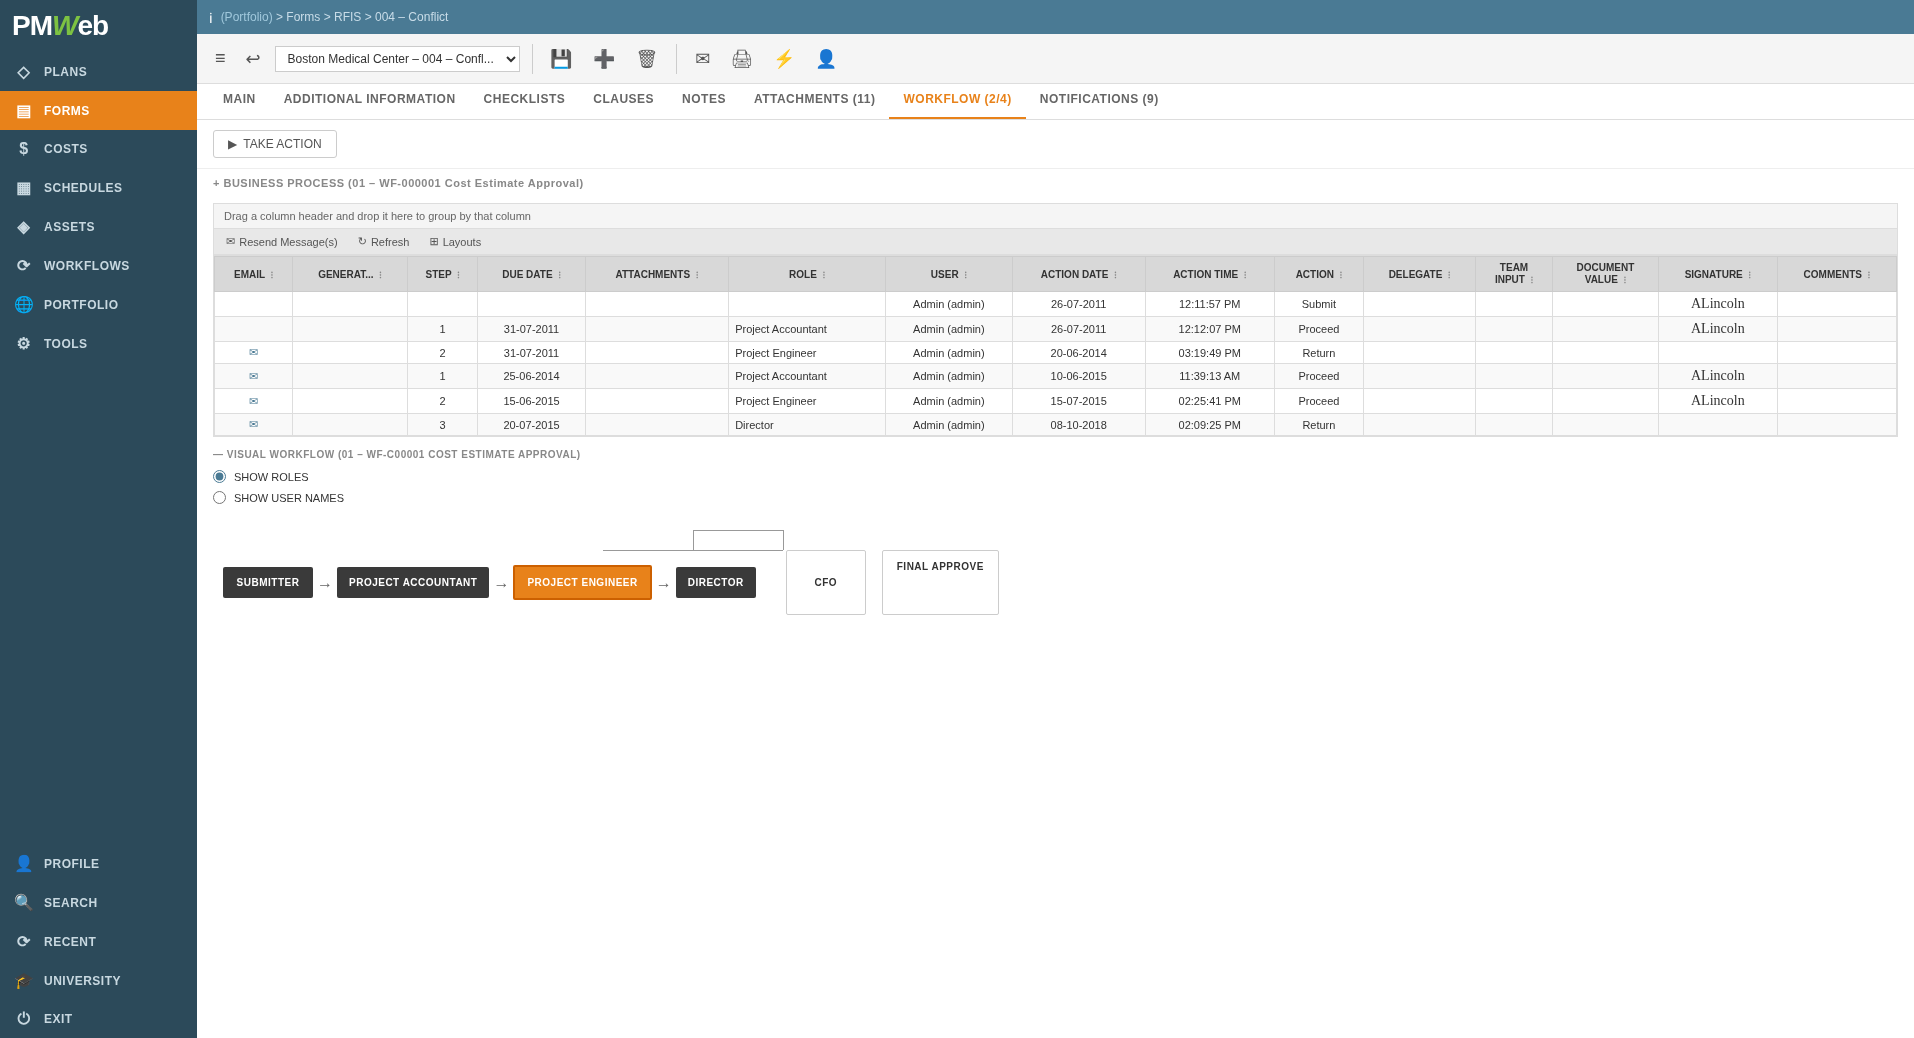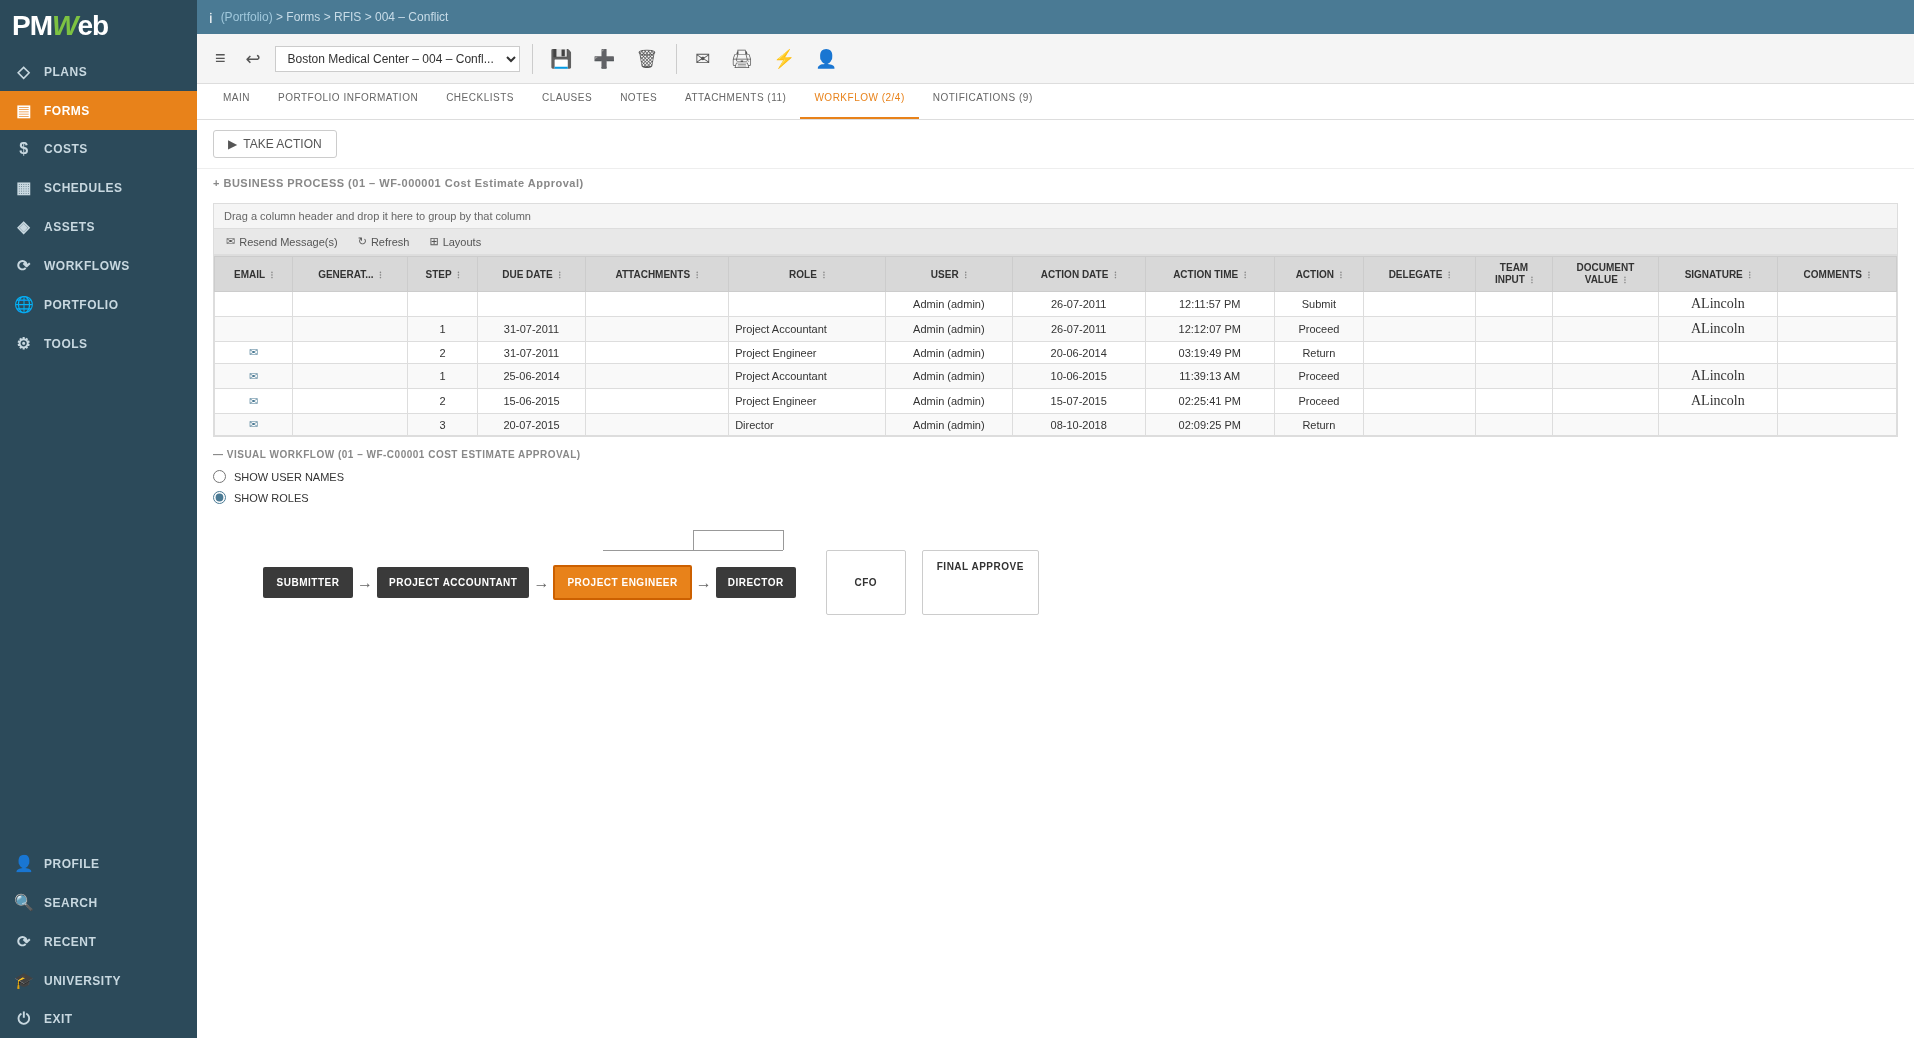--- a/index.html
+++ b/index.html
@@ -90,23 +90,23 @@
     .tabs {
       background: white;
       border-bottom: 1px solid #ddd;
       display: flex;
       padding: 0 12px;
       height: 36px;
     }
     .tab {
       padding: 8px 14px;
       cursor: pointer;
-      font-size: 10px;
+      font-size: 12px;
       color: #666;
-      font-weight: 400;
+      font-weight: 700;
       letter-spacing: 0.5px;
       border-bottom: 2px solid transparent;
       white-space: nowrap;
       text-align: right;
     }
     .tab.active { color: #e8821a; border-bottom-color: #e8821a; }
 
     
     .content-area {
       flex: 1;
@@ -376,21 +376,21 @@
     <button class="toolbar-btn" title="Delete">🗑</button>
     <div class="toolbar-divider"></div>
     <button class="toolbar-btn" title="Email">✉</button>
     <button class="toolbar-btn" title="Print">🖨</button>
     <button class="toolbar-btn" title="Actions">⚡</button>
     <button class="toolbar-btn" title="User">👤</button>
   </div>
 
   <div class="tabs">
     <div class="tab">MAIN</div>
-    <div class="tab">PORTFOLIO INFORMATION</div>
+    <div class="tab">ADDITIONAL INFORMATION</div>
     <div class="tab">CHECKLISTS</div>
     <div class="tab">CLAUSES</div>
     <div class="tab">NOTES</div>
     <div class="tab">ATTACHMENTS (11)</div>
     <div class="tab active">WORKFLOW (2/4)</div>
     <div class="tab">NOTIFICATIONS (9)</div>
   </div>
 
   <div class="content-area">
 
@@ -557,38 +557,38 @@
       </div>
     </div>
 
     <div class="visual-workflow-section">
       <div class="visual-workflow-header">
         <span>— VISUAL WORKFLOW (01 – WF-C00001 COST ESTIMATE APPROVAL)</span>
       </div>
 
       <div class="radio-group">
         <label class="radio-option">
+          <input type="radio" name="wf-display" checked="" style="">
+          <span>SHOW ROLES</span>
+        </label>
+        <label class="radio-option">
           <input type="radio" name="wf-display" style="">
           <span>SHOW USER NAMES</span>
-        </label>
-        <label class="radio-option">
-          <input type="radio" name="wf-display" checked="" style="">
-          <span>SHOW ROLES</span>
         </label>
       </div>
 
       <div style="position: relative; padding: 10px 0 20px 10px;">
 
         <div style="position: absolute; top: 30px; left: 390px; width: 180px; height: 1px; background: #999;"></div>
         <div style="position: absolute; top: 10px; left: 480px; width: 1px; height: 20px; background: #999;"></div>
         <div style="position: absolute; top: 10px; left: 480px; width: 90px; height: 1px; background: #999;"></div>
         <div style="position: absolute; top: 10px; left: 570px; width: 1px; height: 20px; background: #999;"></div>
 
         <div class="wf-top-row" style="display: flex; align-items: center; margin-top: 20px;">
-          <div class="wf-node" style="background:#3a3a3a; color:white; padding:10px 12px; font-size:10px; font-weight:700; letter-spacing:0.5px; text-align:center; min-width:90px;margin-left:40px;">SUBMITTER</div>
+          <div class="wf-node" style="background:#3a3a3a; color:white; padding:10px 12px; font-size:10px; font-weight:700; letter-spacing:0.5px; text-align:center; min-width:90px;">SUBMITTER</div>
           <div class="wf-arrow">→</div>
           <div class="wf-node" style="background:#3a3a3a; color:white; padding:10px 12px; font-size:10px; font-weight:700; letter-spacing:0.5px; text-align:center; min-width:110px;">PROJECT ACCOUNTANT</div>
           <div class="wf-arrow">→</div>
           <div class="wf-node" style="background:#e8821a; color:white; padding:10px 12px; font-size:10px; font-weight:700; letter-spacing:0.5px; text-align:center; min-width:110px; border: 2px solid #cc6000;">PROJECT ENGINEER</div>
           <div class="wf-arrow">→</div>
           <div class="wf-node" style="background:#3a3a3a; color:white; padding:10px 12px; font-size:10px; font-weight:700; letter-spacing:0.5px; text-align:center; min-width:80px;">DIRECTOR</div>
           <div style="margin-left: 30px; display:flex; gap: 16px;">
             <div class="wf-node" style="background:white; color:#333; border: 1px solid #ccc; padding:26px 20px; font-size:10px; font-weight:700; letter-spacing:0.5px; text-align:center; min-width:80px;">CFO</div>
             <div class="wf-node" style="background:white; color:#333; border: 1px solid #ccc; padding:10px 14px; font-size:10px; font-weight:700; letter-spacing:0.5px; text-align:center; min-width:100px;">FINAL APPROVE</div>
           </div>

